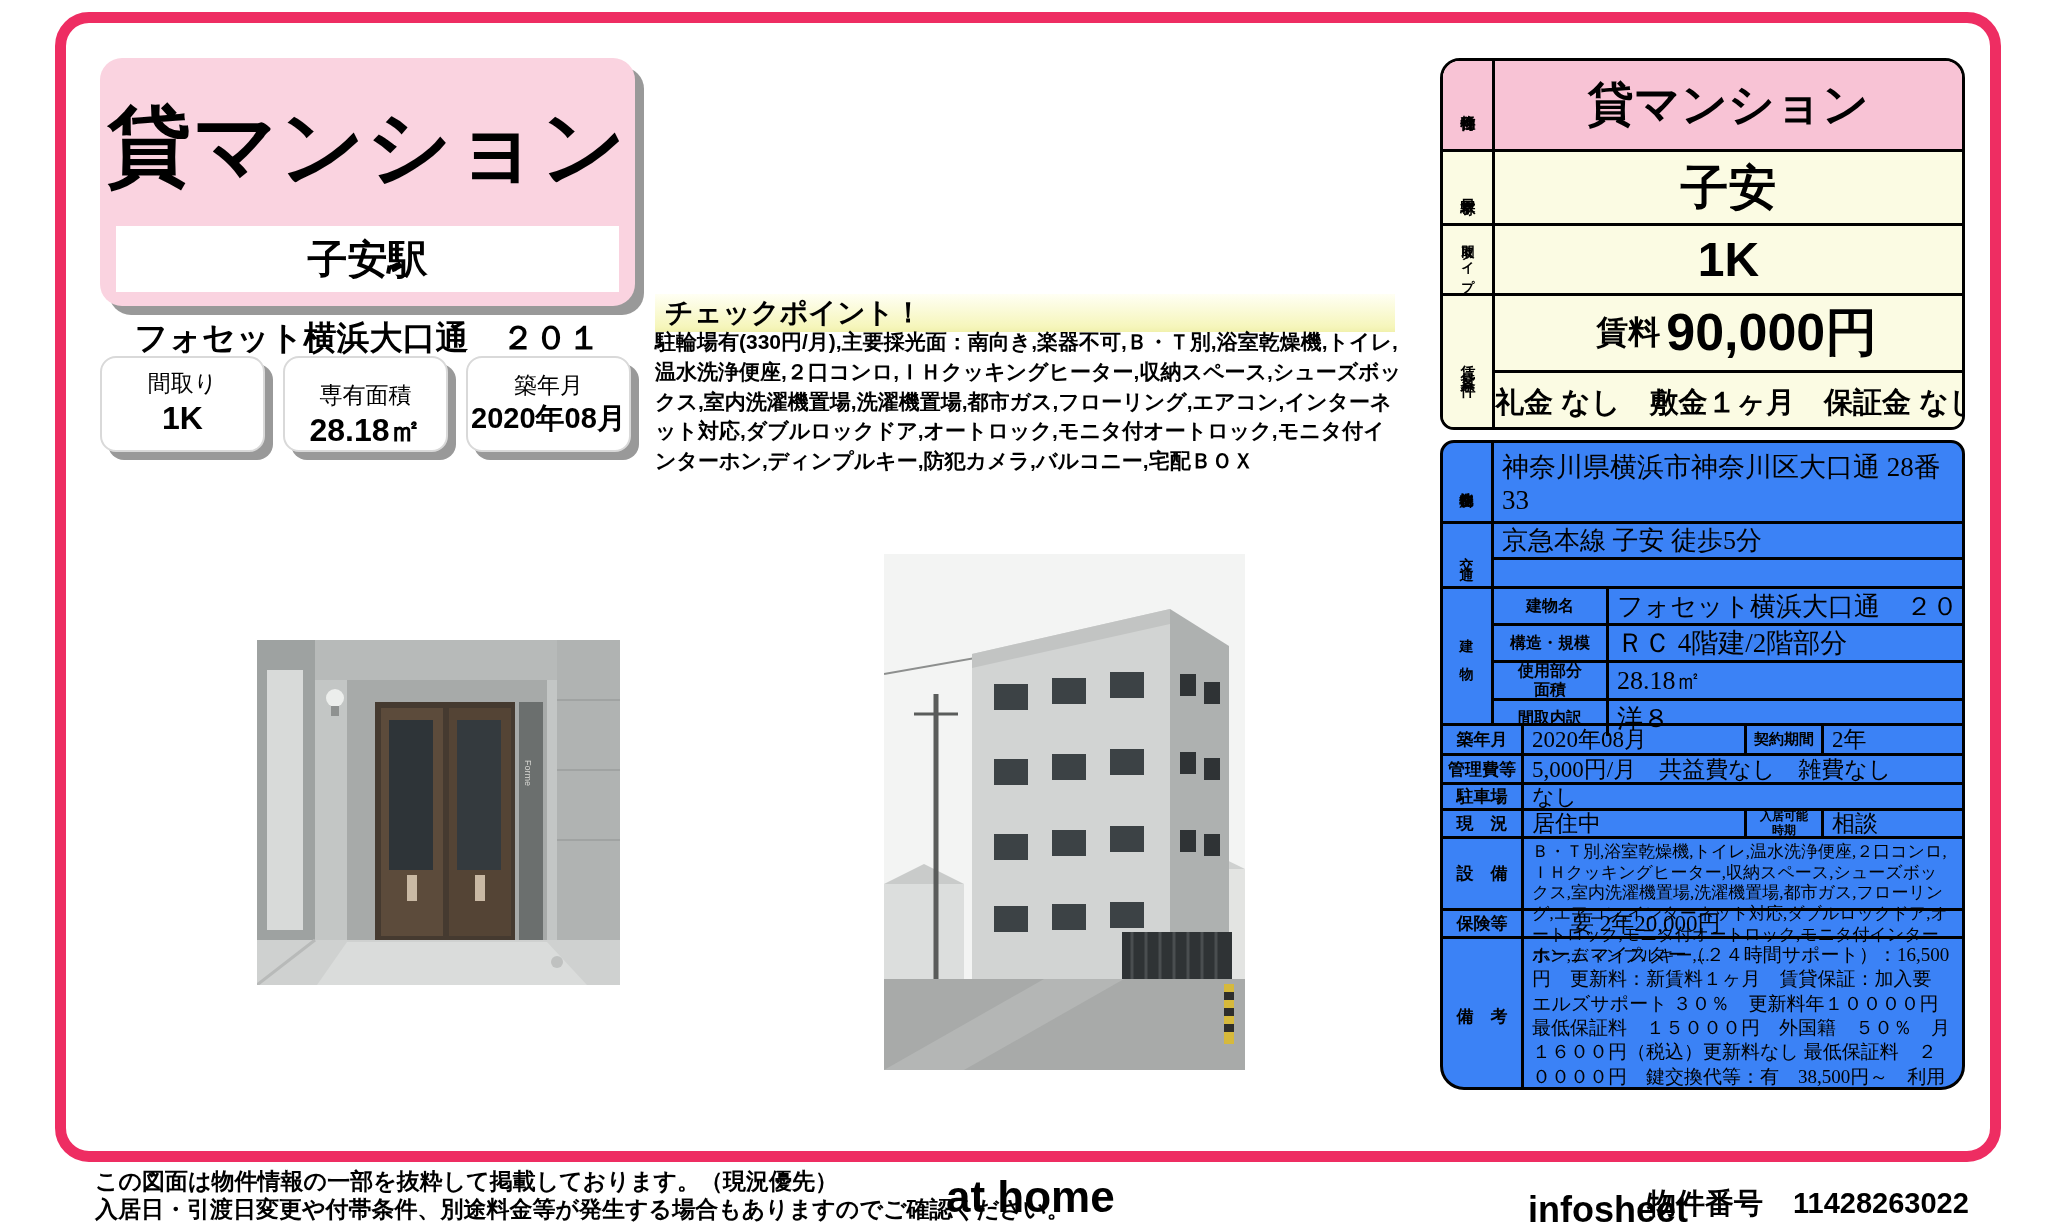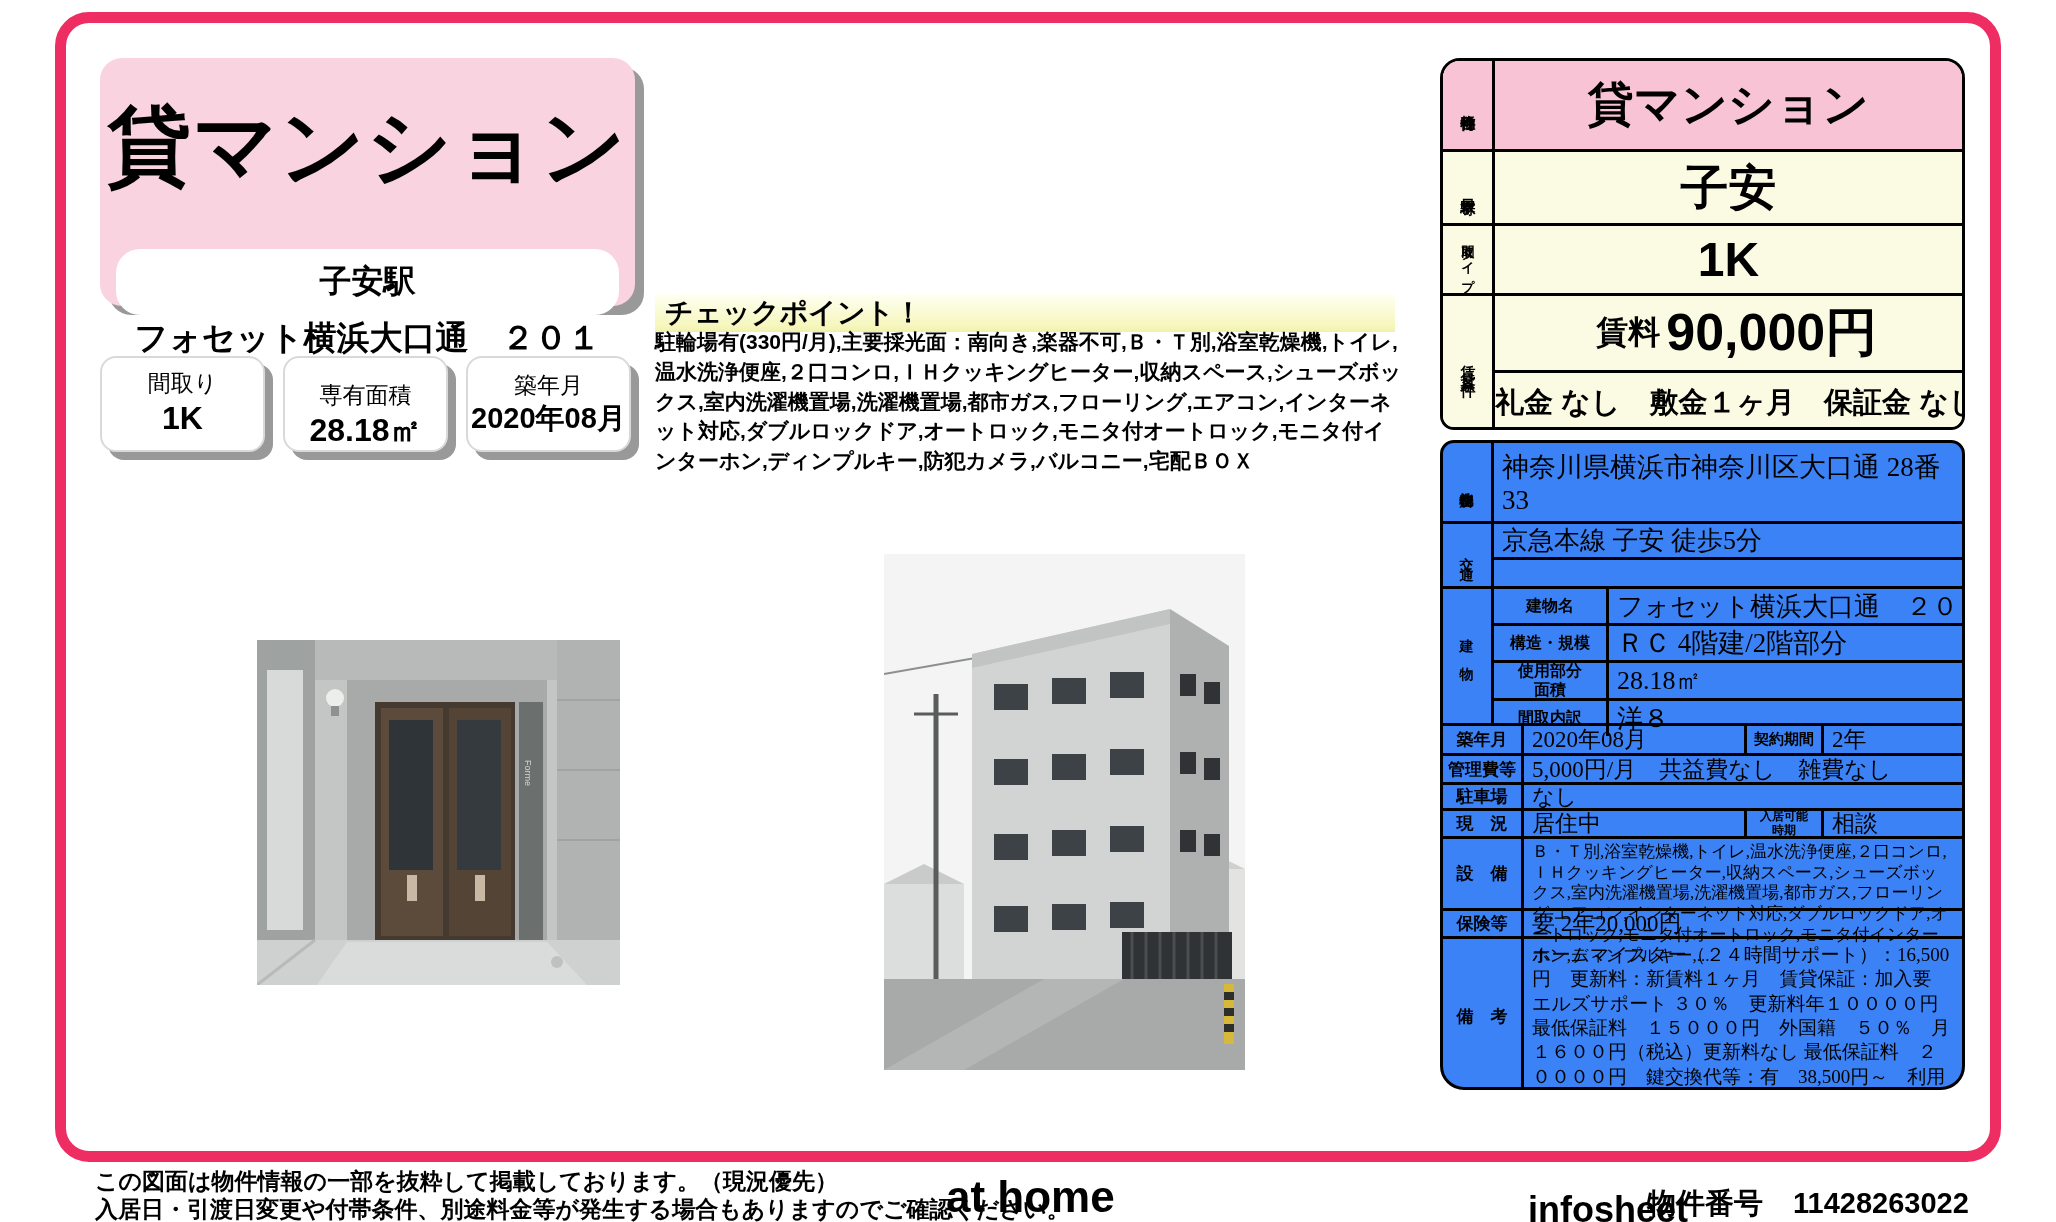--- a/index.html
+++ b/index.html
@@ -8,22 +8,22 @@
   .abs{position:absolute;box-sizing:border-box;}
 
   
   .frame{left:55px;top:12px;width:1946px;height:1150px;border:11px solid #ee2d62;border-radius:34px;}
 
   
   .title-card{left:100px;top:58px;width:535px;height:248px;background:#fad3e0;border-radius:22px;
               box-shadow:9px 9px 0 #999;}
   .title-main{left:0;top:14px;width:535px;height:150px;font-size:84px;font-weight:bold;
               display:flex;align-items:center;justify-content:center;letter-spacing:1px;}
-  .station-box{left:16px;top:168px;width:503px;height:66px;background:#fff;border-radius:24px;
-               display:flex;align-items:center;justify-content:center;font-size:32px;font-weight:bold;margin-top:23px;}
+  .station-box{left:16px;top:168px;width:503px;height:66px;background:#fff;border-radius:0;
+               display:flex;align-items:center;justify-content:center;font-size:40px;font-weight:bold;}
   .bldg-name{left:100px;top:316px;width:535px;height:38px;text-align:center;font-size:33px;font-weight:bold;}
 
   .stat-box{top:356px;width:165px;height:96px;background:#fff;border:2px solid #d9d9d9;border-radius:16px;
             box-shadow:8px 8px 0 #999;display:flex;flex-direction:column;align-items:center;justify-content:center;}
   .stat-label{font-size:23px;font-weight:normal;line-height:1.2;}
   .stat-value{font-size:32px;font-weight:bold;line-height:1.25;white-space:nowrap;}
 
   
   .cp-band{left:655px;top:294px;width:740px;height:38px;
            background:linear-gradient(180deg,#fffff4 0%,#f6f6bc 85%,#f1f1ad 100%);
@@ -270,21 +270,21 @@
           <span style="display:inline-block;width:52px;line-height:1.1;">入居可能時期</span>
         </div>
       <div class="det-value" style="font-size:23px;">相談</div>
     </div>
 
     <div class="det-row" style="height:72px;">
       <div class="det-label">設　備</div>
       <div class="det-value" style="font-size:17px;line-height:1.22;align-items:flex-start;padding-top:3px;">Ｂ・Ｔ別,浴室乾燥機,トイレ,温水洗浄便座,２口コンロ,ＩＨクッキングヒーター,収納スペース,シューズボックス,室内洗濯機置場,洗濯機置場,都市ガス,フローリング,エアコン,インターネット対応,ダブルロックドア,オートロック,モニタ付オートロック,モニタ付インターホン,ディンプルキー,...</div>
     </div>
 
-    <div class="det-row" style="height:28px;">
+    <div class="det-row" style="height:28px;gap:39px;">
       <div class="det-label">保険等</div>
       <div class="det-value" style="font-size:23px;">要 2年20,000円</div>
     </div>
 
     <div class="det-row" style="flex:1;height:157px;">
       <div class="det-label">備　考</div>
       <div class="det-value" style="font-size:19px;line-height:1.28;align-items:flex-start;padding-top:4px;">ホームマイスター（２４時間サポート）：16,500円　更新料：新賃料１ヶ月　賃貸保証：加入要 エルズサポート ３０％　更新料年１００００円最低保証料　１５０００円　外国籍　５０％　月１６００円（税込）更新料なし 最低保証料　２００００円　鍵交換代等：有　38,500円～　利用駅１：ＪＲ横浜線 大口 徒歩7分　利用駅２：ＪＲ京浜東北・根岸線 新子安 徒歩12分</div>
     </div>
 
   </div>

